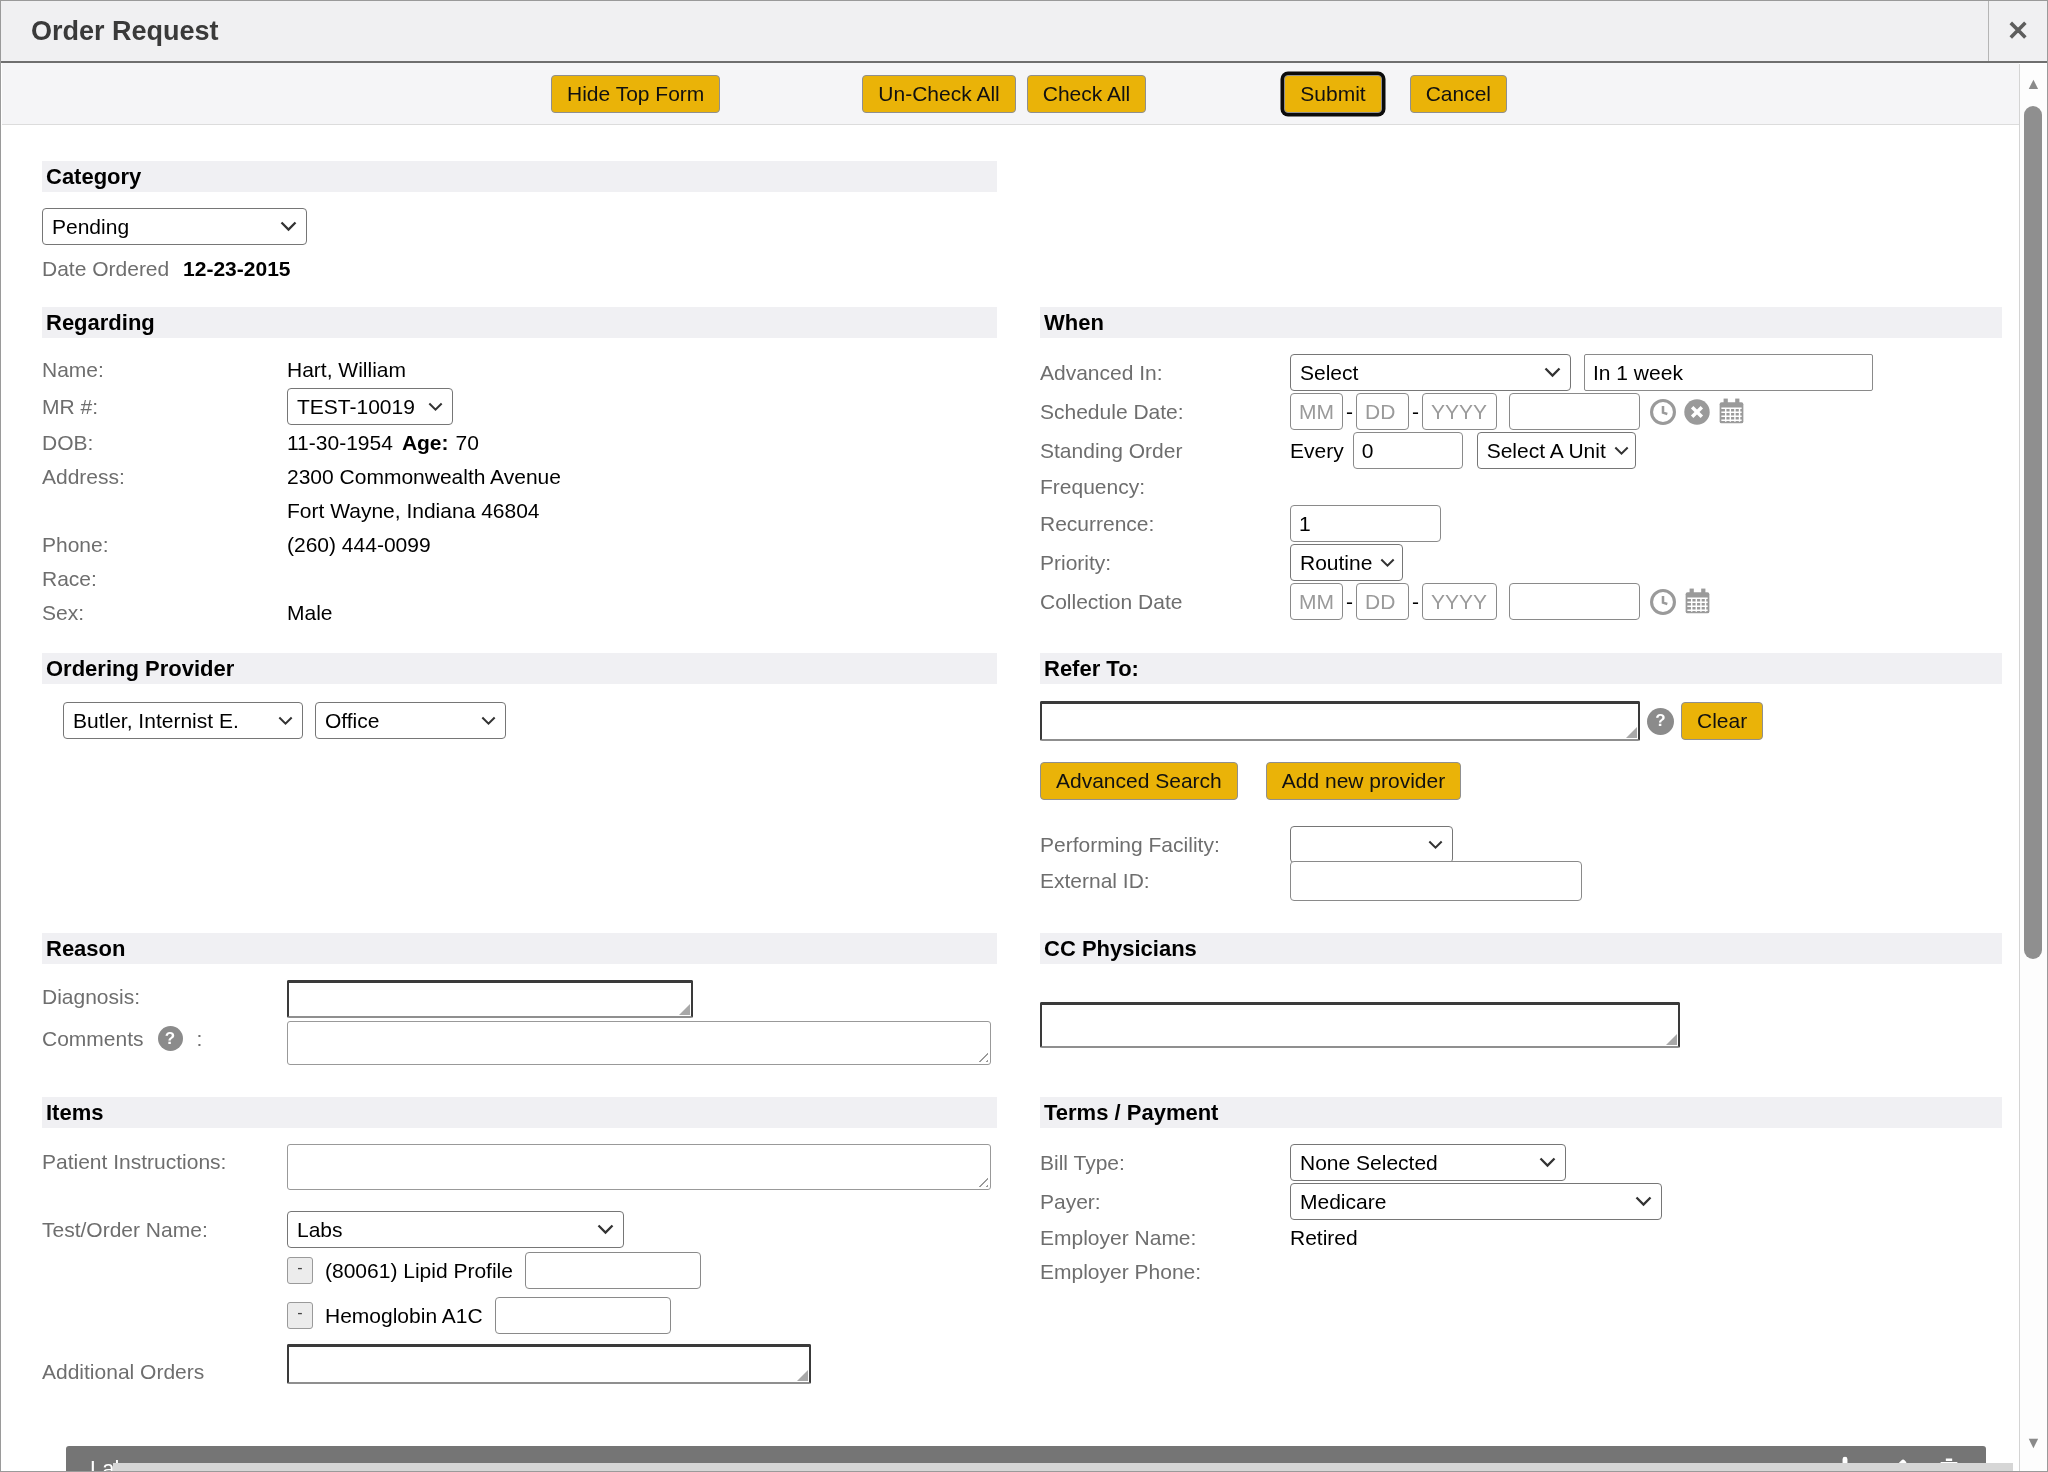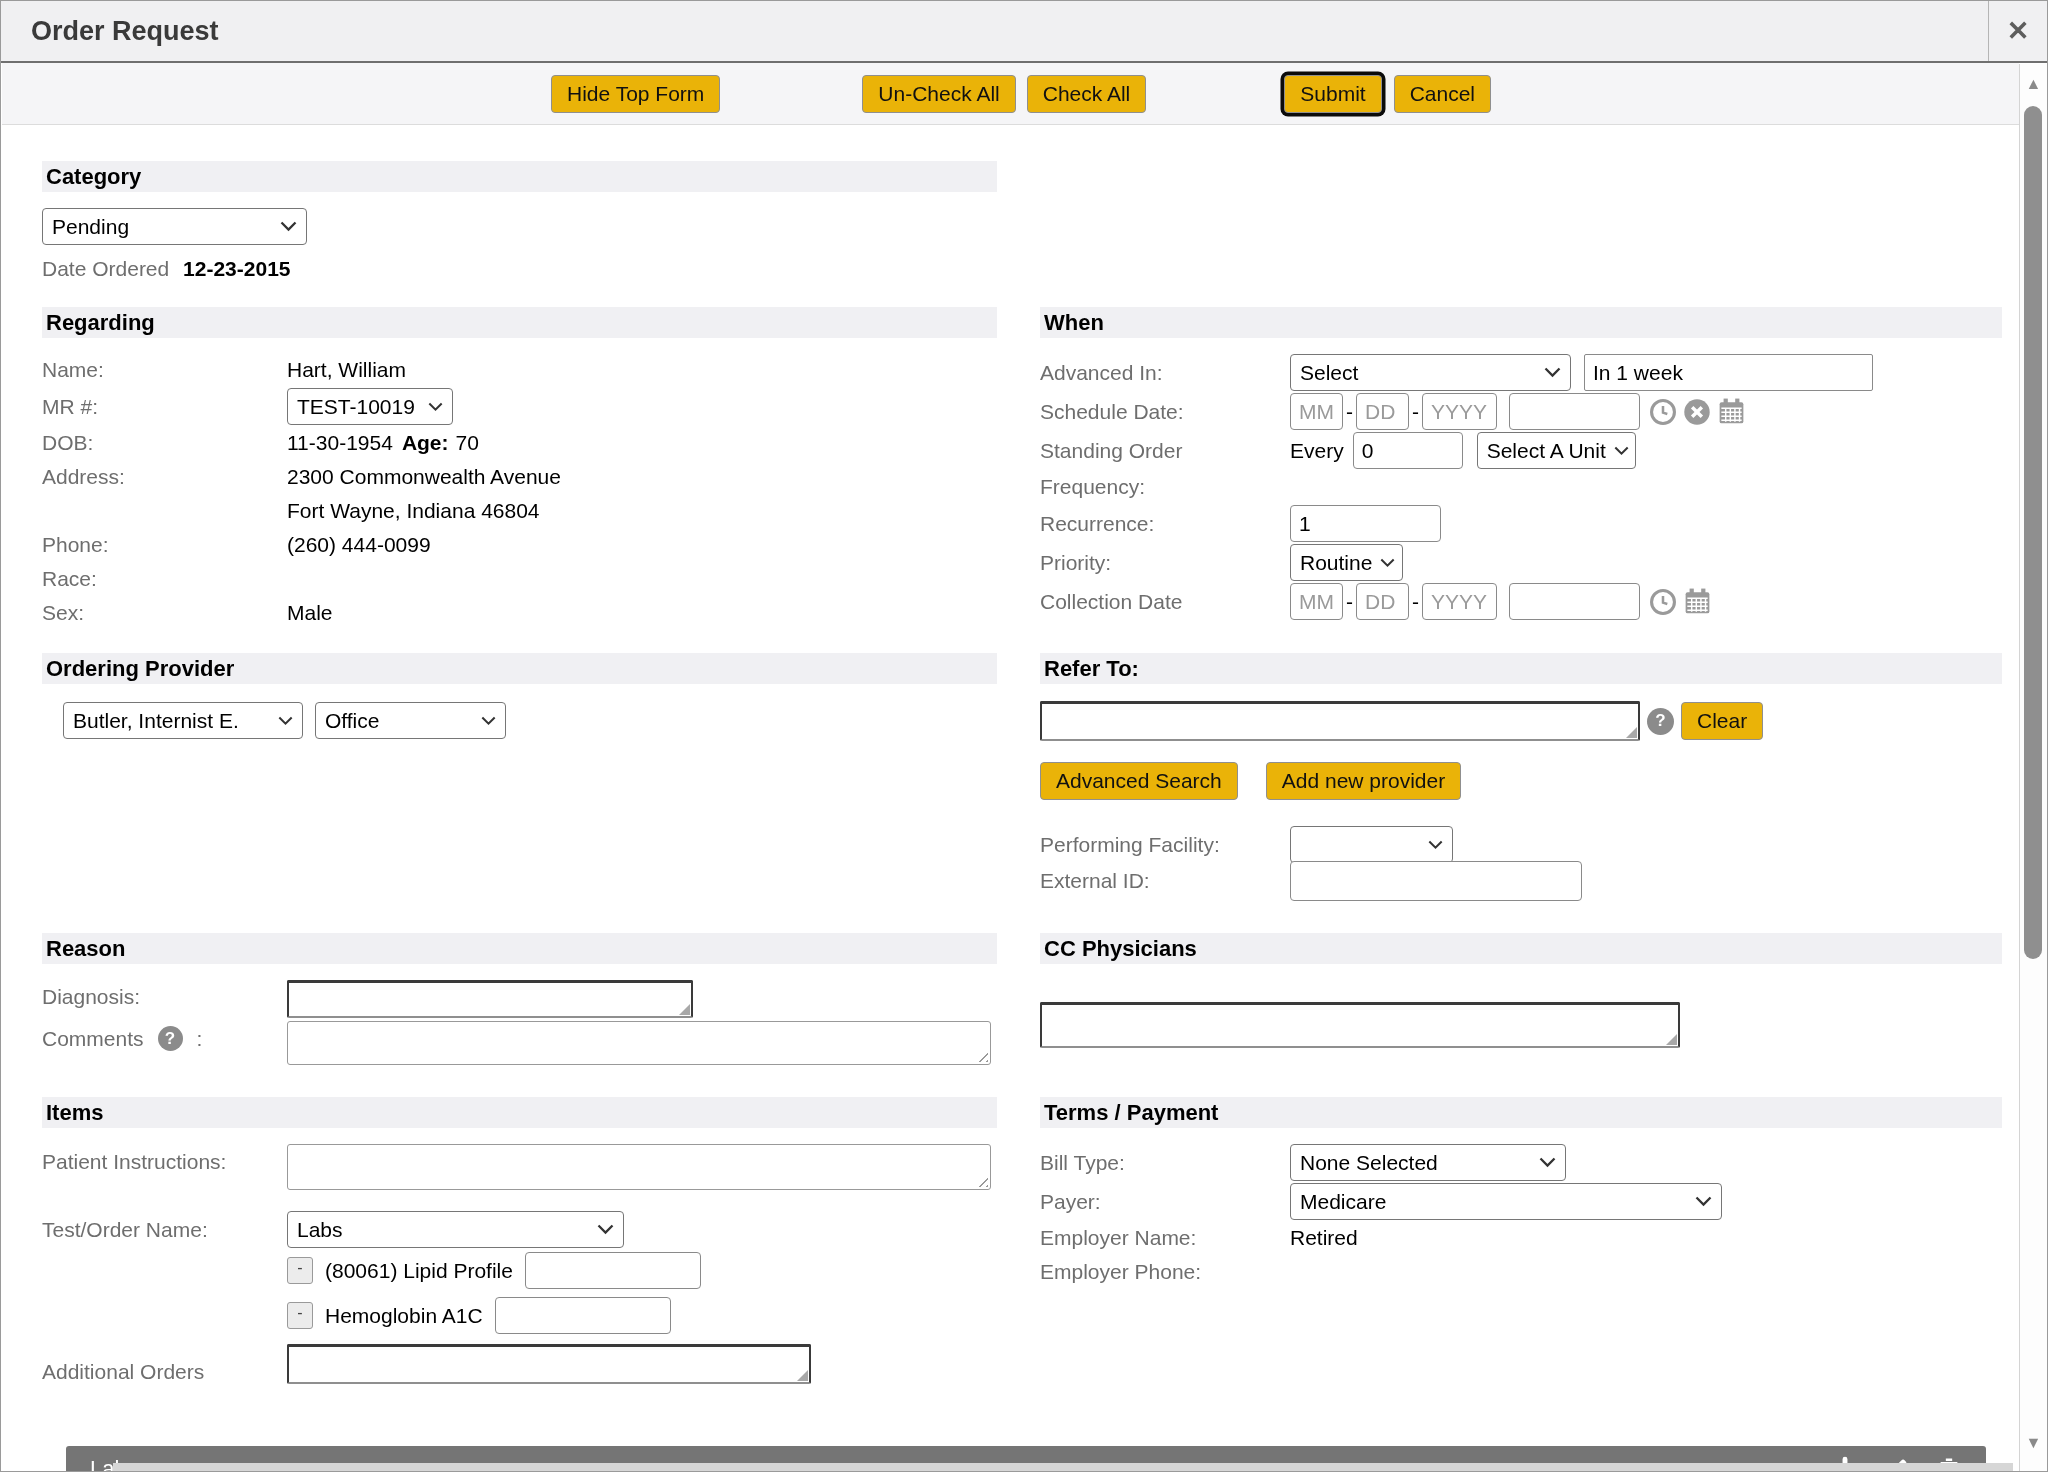--- a/index.html
+++ b/index.html
@@ -72,21 +72,21 @@
     </div>
   </div>
 
   <div class="content">
 
     <div class="toolbar">
       <button class="btn" style="margin-left:549px">Hide Top Form</button>
       <button class="btn" style="margin-left:142px">Un-Check All</button>
       <button class="btn" style="margin-left:11px">Check All</button>
       <button class="btn focused" style="margin-left:138px">Submit</button>
-      <button class="btn" style="margin-left:12px">Cancel</button>
+      <button class="btn" style="margin-left:28px">Cancel</button>
     </div>
 
     <div class="main">
 
       <div class="cols" style="margin-top:36px">
         <div>
           <div class="strip">Category</div>
           <div style="margin-top:16px">
             <div class="sel" style="width:265px">
               <span>Pending</span>
@@ -362,21 +362,21 @@
               <span class="lblw">Bill Type:</span>
               <div class="sel" style="width:276px">
                 <span>None Selected</span>
                 <svg class="chev" width="17" height="11" viewBox="0 0 17 11">
                     <polyline points="1.5,1.5 8.5,8.5 15.5,1.5" fill="none" stroke="#333" stroke-width="2.3"></polyline>
                   </svg>
               </div>
             </div>
             <div class="frow">
               <span class="lblw">Payer:</span>
-              <div class="sel" style="width:432px">
+              <div class="sel" style="width:372px">
                 <span>Medicare</span>
                 <svg class="chev" width="17" height="11" viewBox="0 0 17 11">
                     <polyline points="1.5,1.5 8.5,8.5 15.5,1.5" fill="none" stroke="#333" stroke-width="2.3"></polyline>
                   </svg>
               </div>
             </div>
             <div class="frow">
               <span class="lblw">Employer Name:</span>
               <span class="val">Retired</span>
             </div>

